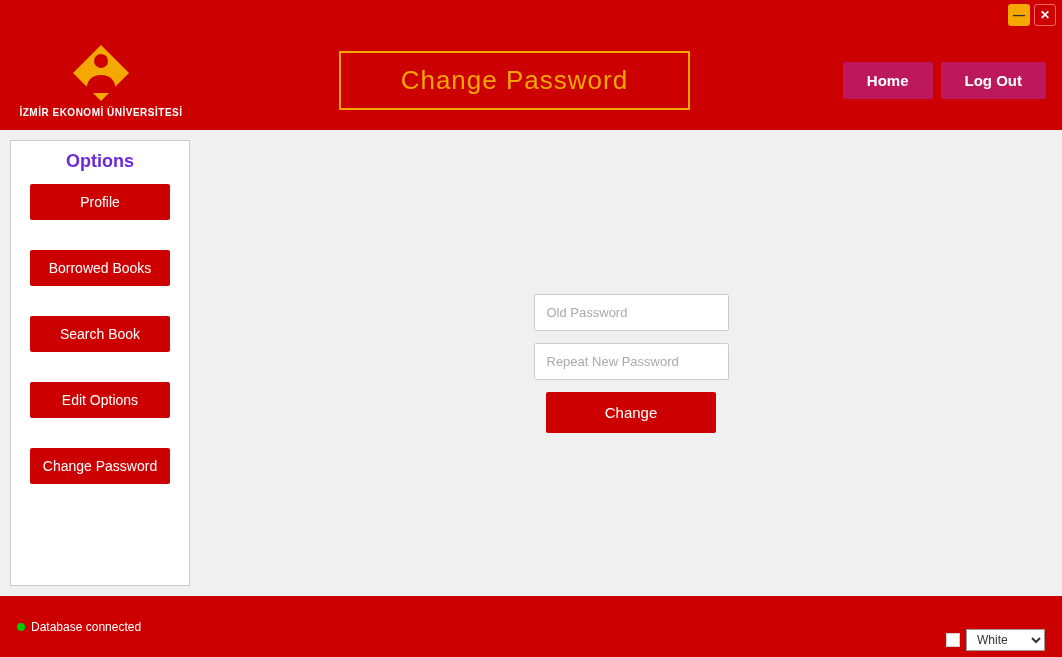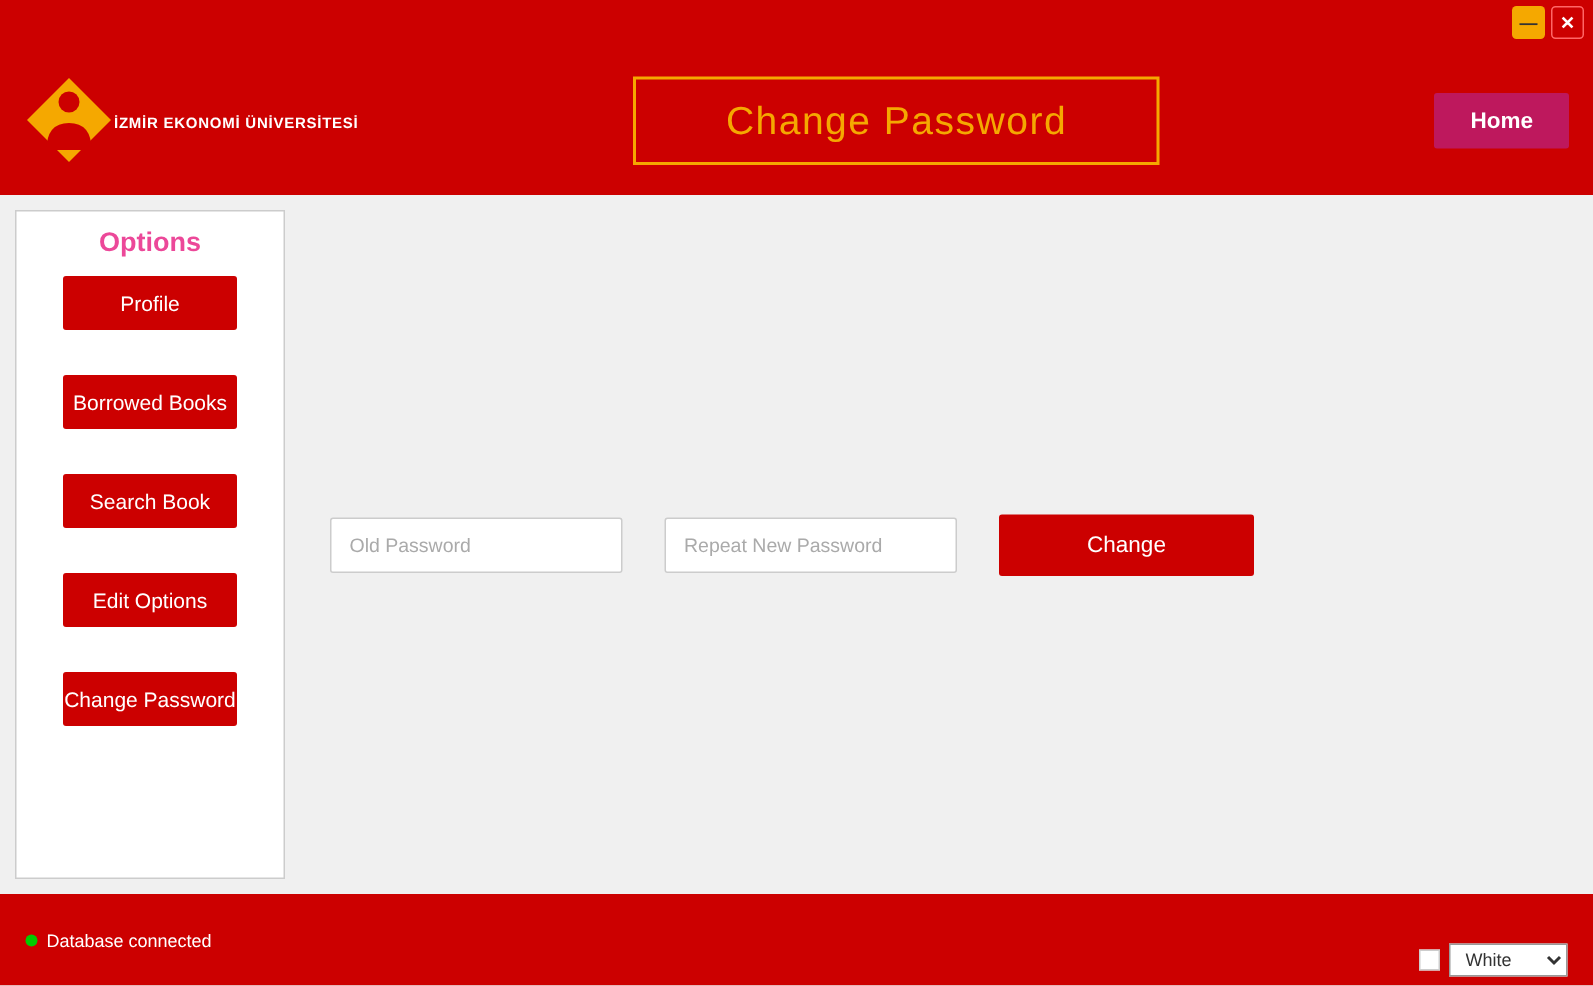--- a/index.html
+++ b/index.html
@@ -40,21 +40,21 @@
     .header {
       background: #cc0000;
       display: flex;
       align-items: center;
       padding: 8px 16px;
       gap: 16px;
       min-height: 100px;
     }
     .logo-area {
       display: flex;
-      flex-direction: row;
+      flex-direction: column;
       align-items: center;
       min-width: 170px;
     }
     .logo-icon {
       width: 60px;
       height: 60px;
     }
     .logo-text {
       color: white;
       font-size: 10px;
@@ -104,49 +104,50 @@
       background: white;
       border: 1px solid #ccc;
       margin: 10px;
       padding: 10px;
       display: flex;
       flex-direction: column;
       align-items: center;
       gap: 0;
     }
     .sidebar-title {
-      color: #ec4899;
+      color: #6d28d9;
       font-size: 18px;
       font-weight: bold;
       margin-bottom: 12px;
       text-align: center;
     }
     .sidebar-btn {
       background: #cc0000;
       color: white;
       border: none;
-      width: 116px;
+      width: 140px;
       padding: 10px 0;
       font-size: 14px;
       cursor: pointer;
       border-radius: 2px;
       margin-bottom: 30px;
       text-align: center;
     }
     .sidebar-btn:last-child {
       margin-bottom: 0;
     }
 
     
     .form-area {
       flex: 1;
       display: flex;
-      align-items: center;
-      justify-content: flex-start;
-      gap: 28px;
+      flex-direction: column;
+      align-items: center;
+      justify-content: center;
+      gap: 12px;
       padding: 20px;
     }
     .form-input {
       width: 195px;
       padding: 10px 12px;
       border: 1px solid #ccc;
       border-radius: 2px;
       font-size: 13px;
       color: #999;
       background: white;
@@ -231,20 +232,21 @@
     </svg>
     <div class="logo-text">İZMİR EKONOMİ ÜNİVERSİTESİ</div>
   </div>
 
   <div class="page-title-box">
     <div class="page-title-inner">Change Password</div>
   </div>
 
   <div class="header-buttons">
     <button class="header-btn">Home</button>
+    <button class="header-btn">Log Out</button>
   </div>
 </div>
 
 <div class="main-content">
 
   <div class="sidebar">
     <div class="sidebar-title">Options</div>
     <button class="sidebar-btn">Profile</button>
     <button class="sidebar-btn">Borrowed Books</button>
     <button class="sidebar-btn">Search Book</button>

